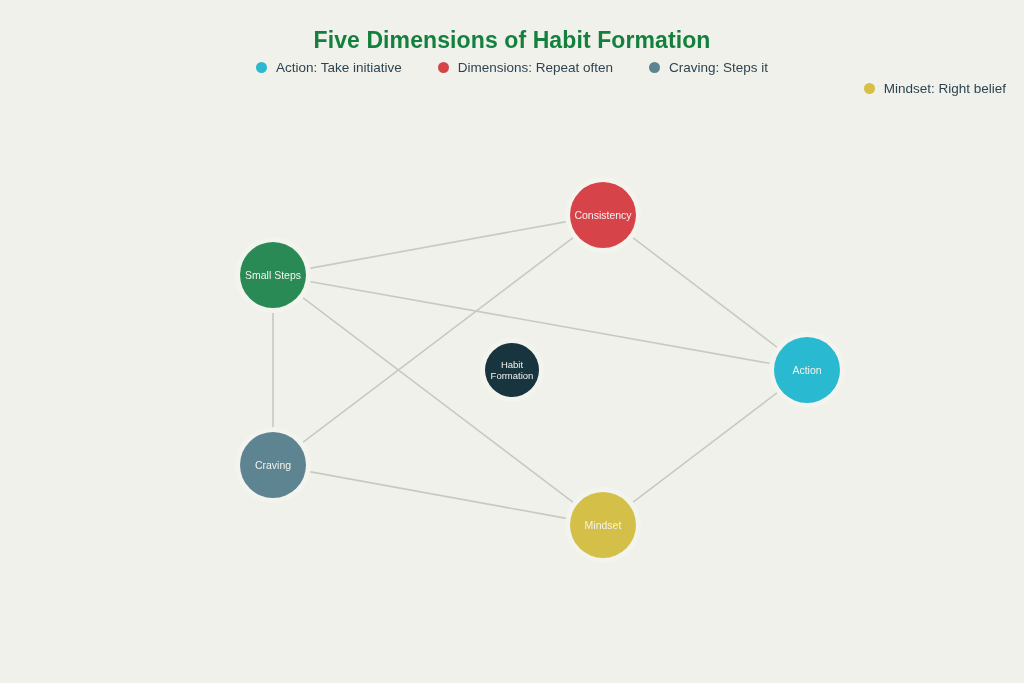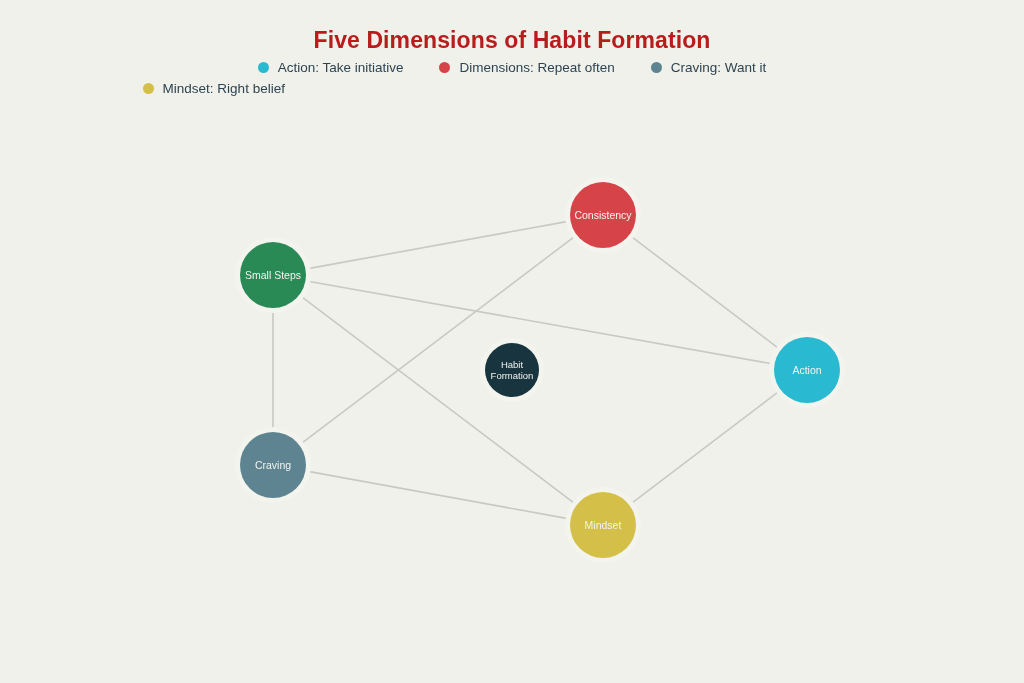--- a/index.html
+++ b/index.html
@@ -20,21 +20,21 @@
     height: 683px;
   }
   .title {
     position: absolute;
     left: 0;
     top: 27px;
     width: 1024px;
     text-align: center;
     font-size: 23px;
     font-weight: bold;
-    color: #b91c1c;
+    color: #15803d;
     letter-spacing: 0.1px;
   }
   .legend {
     position: absolute;
     left: 0;
     top: 57px;
     width: 1024px;
   }
   .legend-row {
     display: flex;
@@ -100,24 +100,24 @@
         <div class="legend-item">
           <span class="legend-dot" style="background: rgb(41, 185, 208);"></span>
           <span class="legend-label">Action: Take initiative</span>
         </div>
         <div class="legend-item">
           <span class="legend-dot" style="background: rgb(214, 68, 74);"></span>
           <span class="legend-label">Dimensions: Repeat often</span>
         </div>
         <div class="legend-item">
           <span class="legend-dot" style="background: rgb(93, 132, 144);"></span>
-          <span class="legend-label">Craving: Want it</span>
+          <span class="legend-label">Craving: Steps it</span>
         </div>
       </div>
-      <div class="legend-row" style="justify-content: flex-start; padding-left: 124.594px;">
+      <div class="legend-row" style="justify-content: flex-end; padding-left: 124.594px;">
         <div class="legend-item">
           <span class="legend-dot" style="background: rgb(212, 191, 72);"></span>
           <span class="legend-label">Mindset: Right belief</span>
         </div>
       </div>
     </div>
 
   <svg id="graph" viewBox="0 0 1024 683">
     <g id="edges-layer">
         <line x1="309.40318667369655" y1="268.38123878660065" x2="566.5968133263034" y2="221.61876121339938" class="edge" stroke="#c9c9c4"></line>

